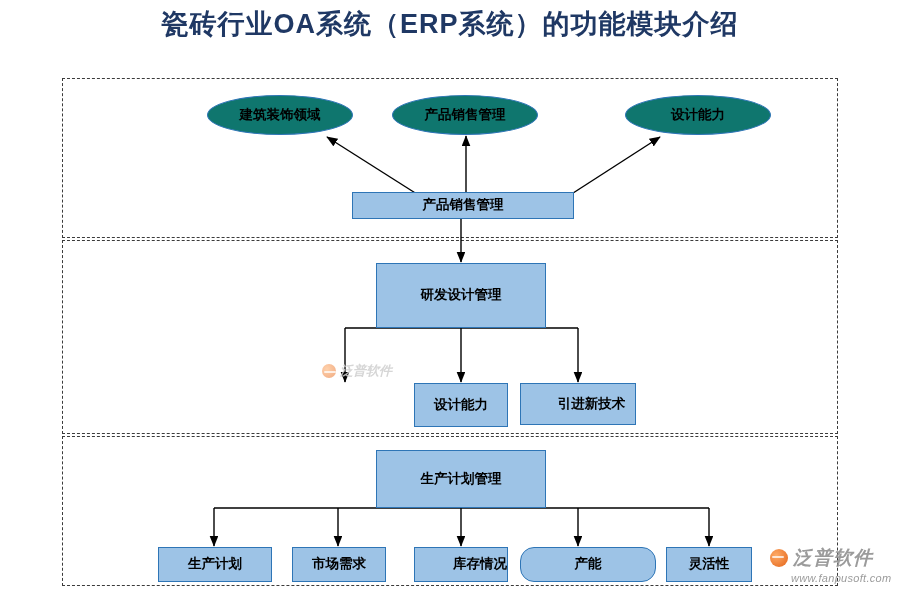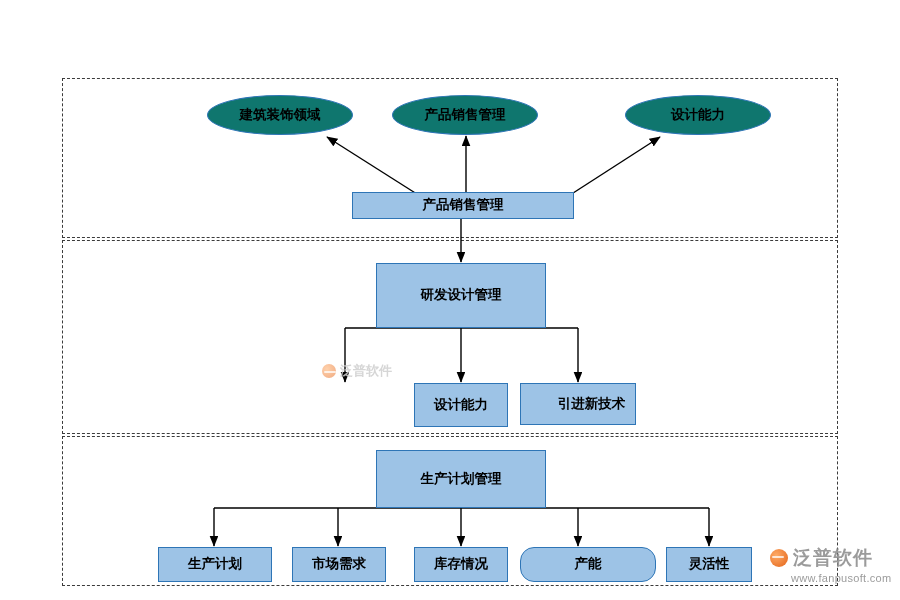--- a/index.html
+++ b/index.html
@@ -58,20 +58,21 @@
   }
 
   
   .wm{
     position:absolute;
     display:flex;
     align-items:center;
     gap:4px;
     opacity:.85;
     pointer-events:none;
+    font-style:italic;
   }
   .wm .globe{
     width:16px;height:16px;border-radius:50%;
     background:radial-gradient(circle at 35% 35%,#ff9d4d,#e8620c 70%);
     position:relative;flex:none;
   }
   .wm .globe:after{
     content:"";position:absolute;left:2px;top:7px;width:12px;height:2px;
     background:rgba(255,255,255,.75);border-radius:2px;
   }
@@ -92,20 +93,21 @@
   .wm-br .url{
     font-size:11px;color:#8a8a8a;margin-left:21px;letter-spacing:.3px;
   }
   .wm-br .globe{width:18px;height:18px;}
 </style>
 </head>
 <body>
 
 <div class="page">
 
+  <div class="title">瓷砖行业OA系统（ERP系统）的功能模块介绍</div>
 
   <div class="group" style="left:62px;top:78px;width:776px;height:160px;"></div>
   <div class="group" style="left:62px;top:240px;width:776px;height:194px;"></div>
   <div class="group" style="left:62px;top:436px;width:776px;height:150px;"></div>
 
   <svg class="edges" viewBox="0 0 900 600">
     <defs>
       <marker id="arrow" markerWidth="9" markerHeight="9" refX="7.4" refY="3.2" orient="auto" markerUnits="strokeWidth">
         <path d="M0,0 L8,3.2 L0,6.4 z" fill="#000000"></path>
       </marker>
@@ -169,21 +171,21 @@
   </div>
 
   <div class="node" style="left:158px;top:547px;width:114px;height:35px;">
     <span>生产计划</span>
   </div>
 
   <div class="node" style="left:292px;top:547px;width:94px;height:35px;">
     <span>市场需求</span>
   </div>
 
-  <div class="node" style="left:414px;top:547px;width:94px;height:35px;">
+  <div class="node" style="left:414px;top:547px;width:94px;height:35px;justify-content:flex-end;">
     <span>库存情况</span>
   </div>
 
   <div class="node" style="left:520px;top:547px;width:136px;height:35px;border-radius:14px;">
     <span>产能</span>
   </div>
 
   <div class="node" style="left:666px;top:547px;width:86px;height:35px;">
     <span>灵活性</span>
   </div>

